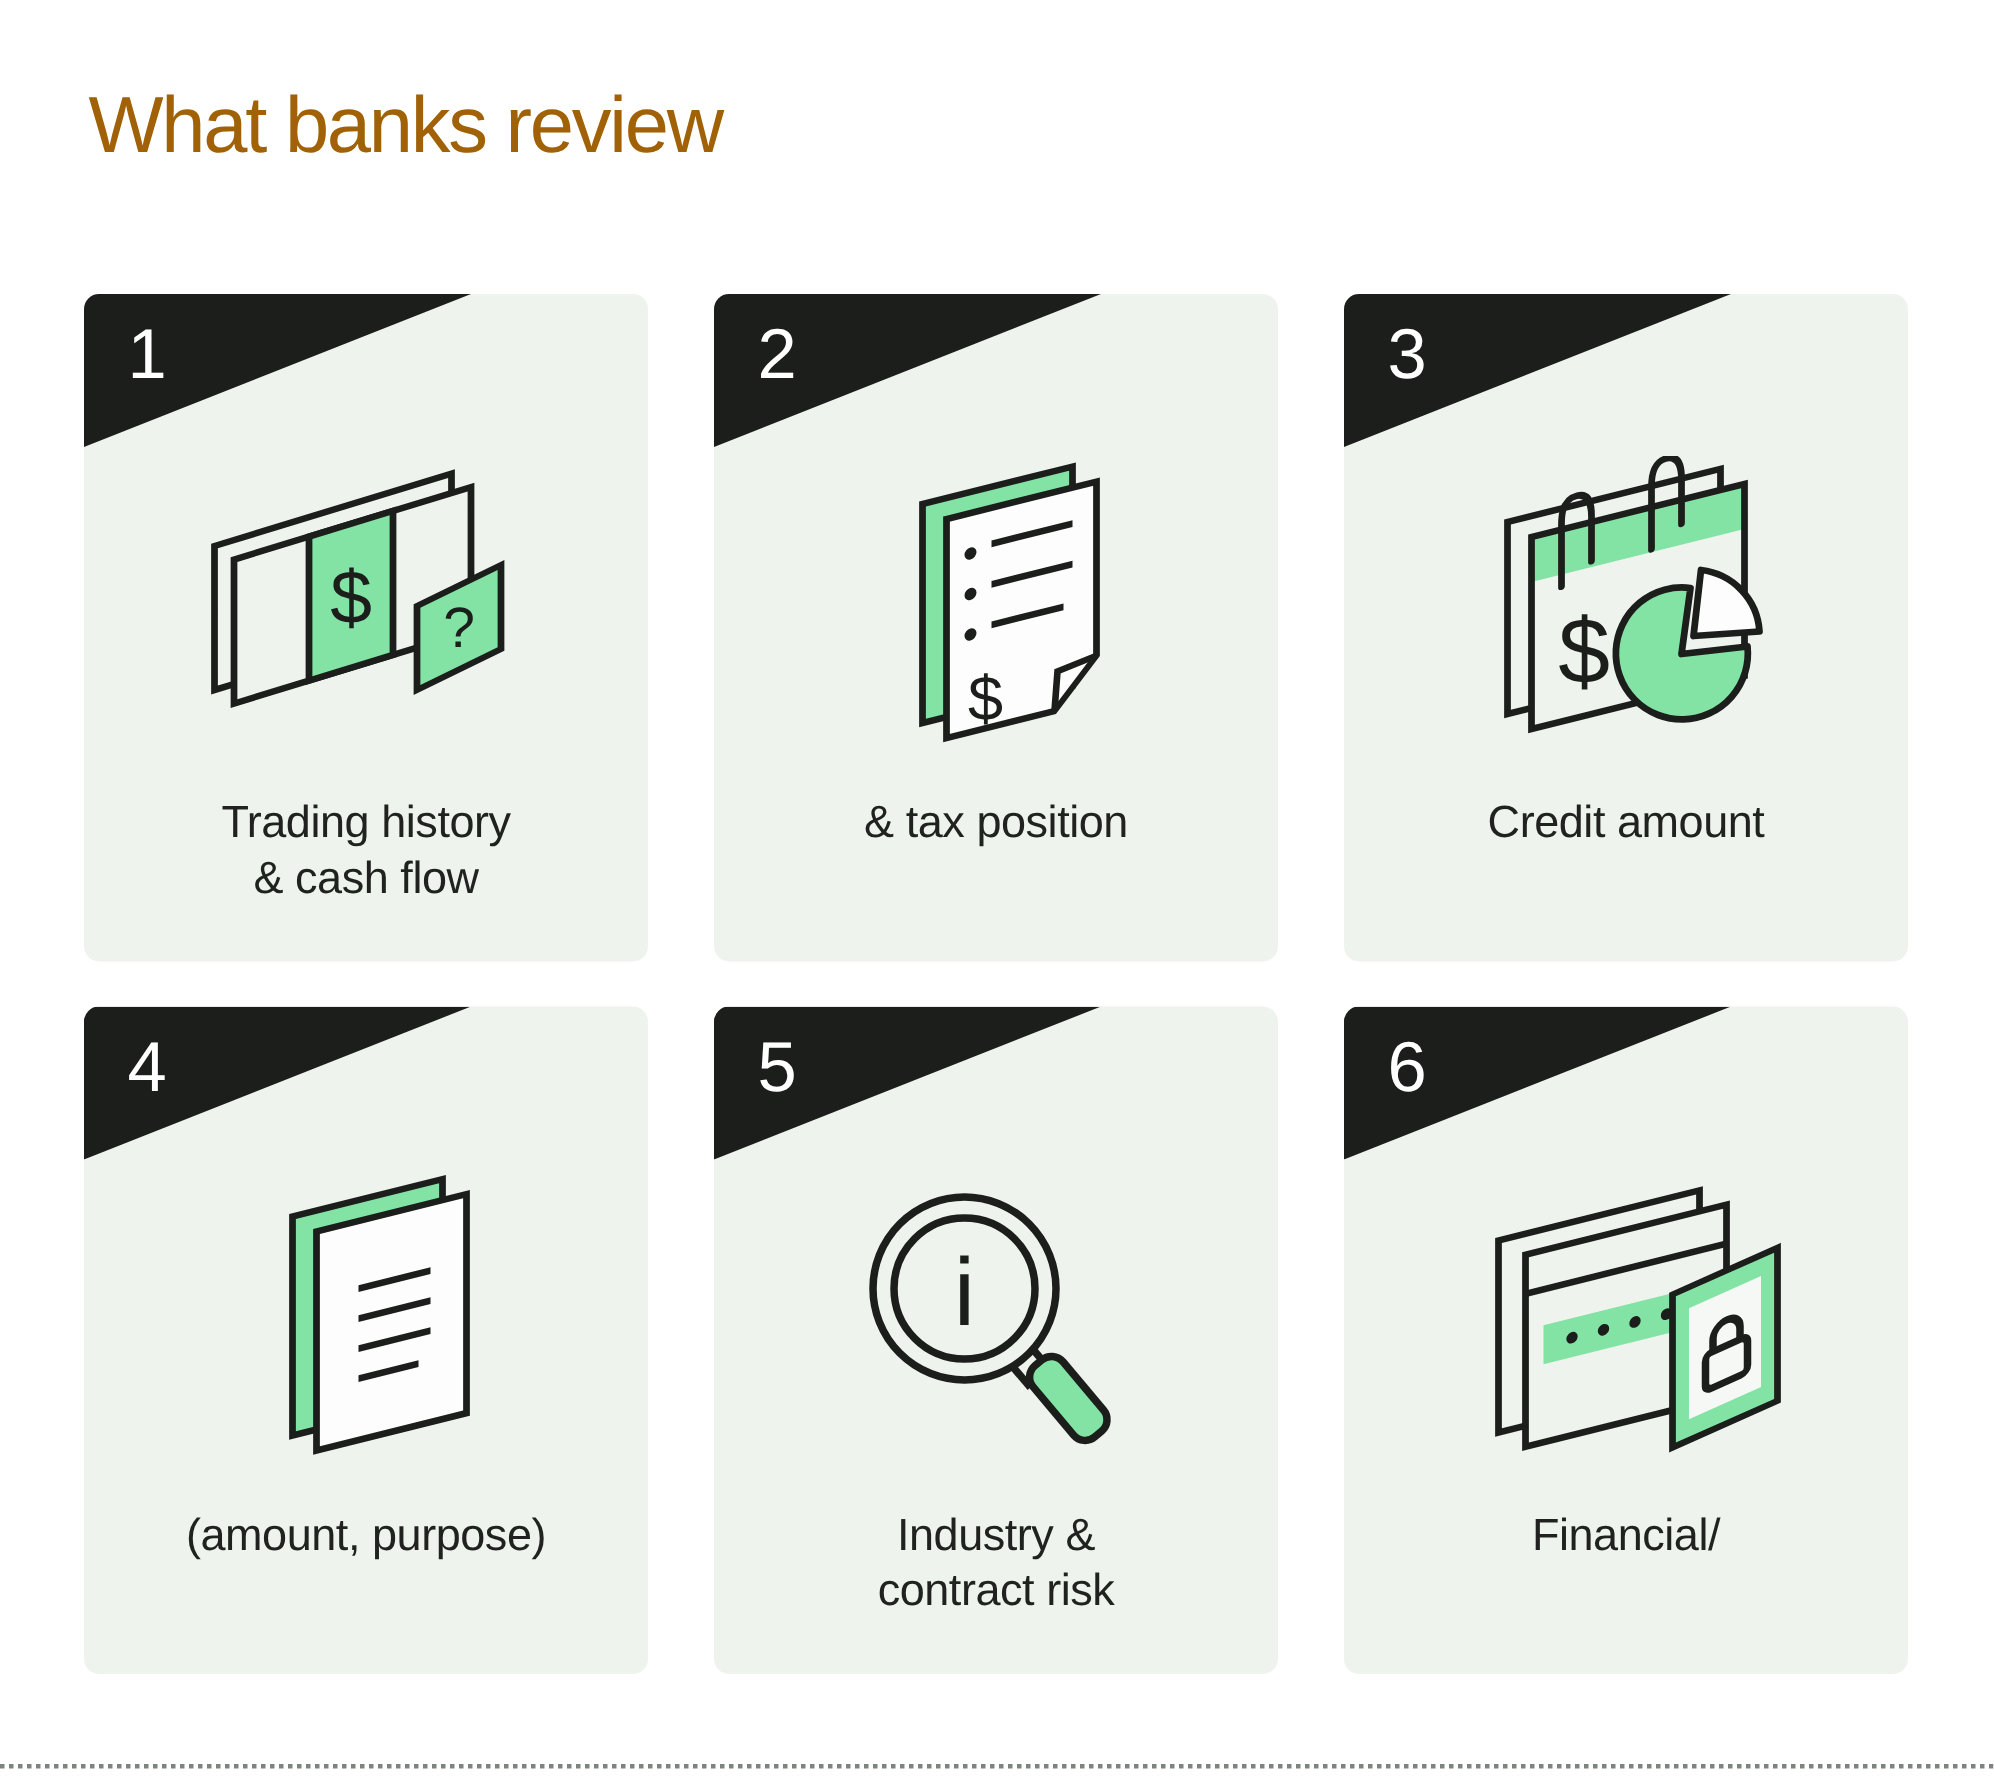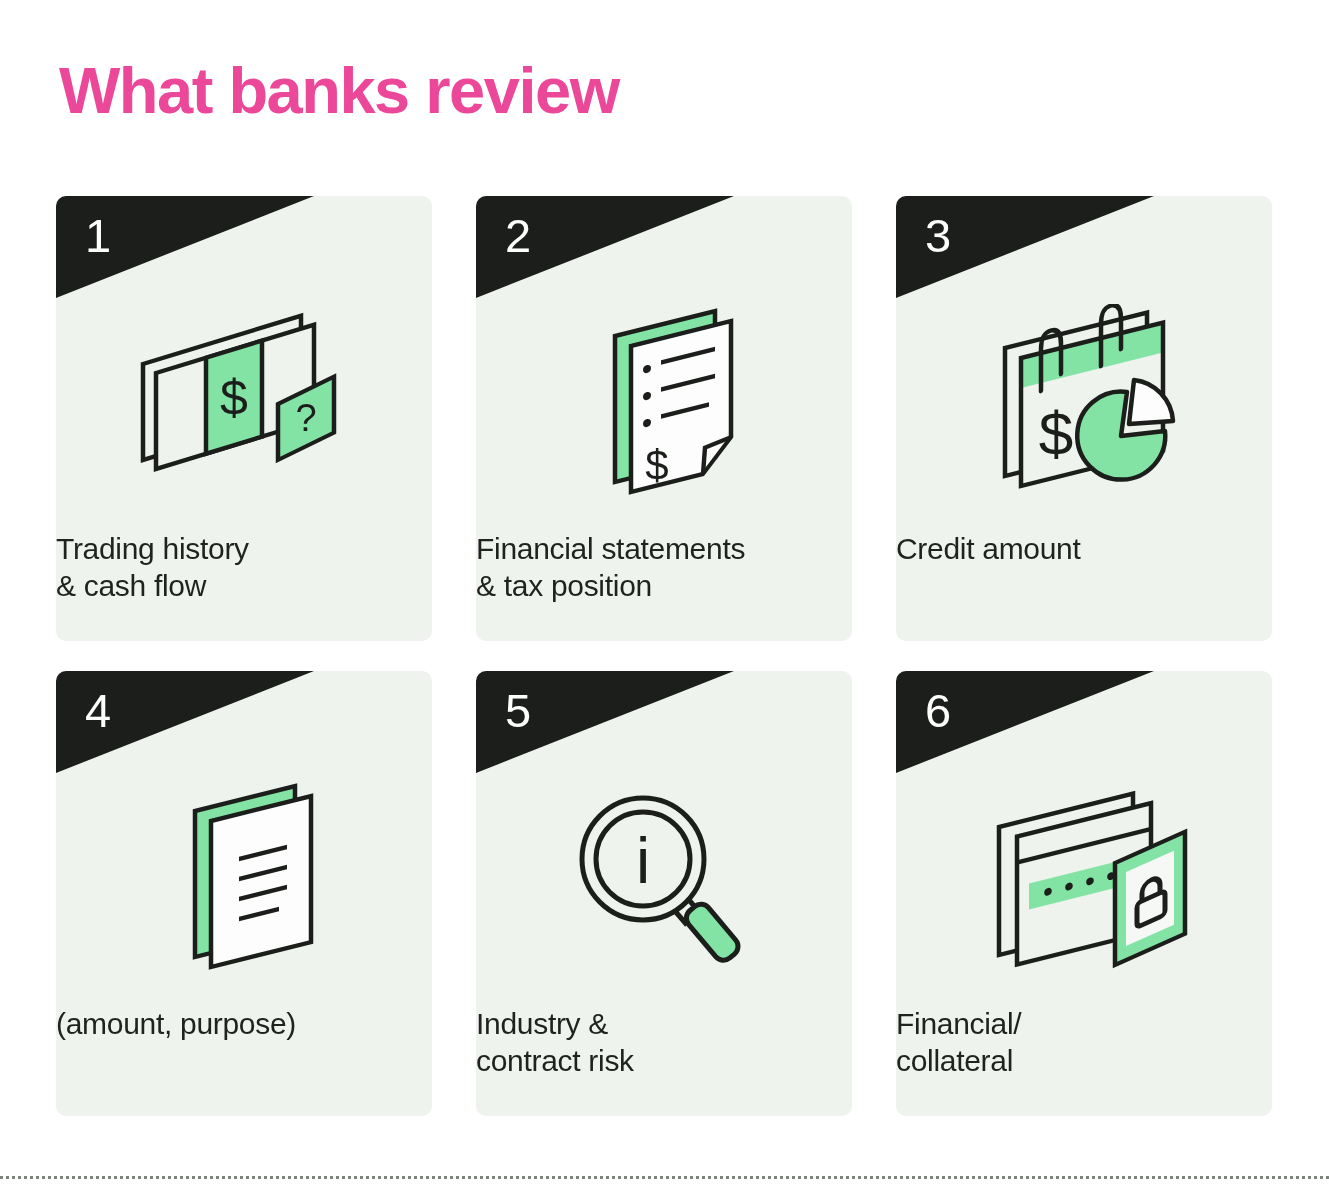--- a/index.html
+++ b/index.html
@@ -3,22 +3,22 @@
 <meta charset="utf-8">
 <style>
   html,body{margin:0;padding:0;}
   body{
     width:1329px;height:1184px;position:relative;overflow:hidden;
     background:#ffffff;
     font-family:"Liberation Sans", sans-serif;
   }
   .page-title{
     position:absolute;left:59px;top:55px;
-    font-size:65px;font-weight:700;letter-spacing:-1.5px;
-    color:#ec4899;line-height:1.1;
+    font-size:53px;font-weight:400;letter-spacing:-1.5px;
+    color:#a16207;line-height:1.1;
   }
   .cards-grid{
     position:absolute;left:56px;top:196px;
     display:grid;
     grid-template-columns:repeat(3,376px);
     grid-template-rows:repeat(2,445px);
     column-gap:44px;row-gap:30px;
   }
   .card{
     position:relative;width:376px;height:445px;
@@ -32,21 +32,21 @@
   .num{
     position:absolute;left:29px;top:13px;
     font-size:47px;font-weight:400;color:#ffffff;line-height:1.15;
   }
   .icon-wrap{
     position:absolute;top:108px;left:50%;margin-left:-125px;
     width:250px;height:200px;
   }
   .label{
     position:absolute;top:334px;left:0;right:0;
-    text-align:left;
+    text-align:center;
     font-size:30px;line-height:37px;letter-spacing:-0.3px;
     color:#1f221e;
   }
   .label div:empty{display:none;}
   svg text{font-family:"Liberation Sans", sans-serif;fill:#1c1e1b;font-weight:400;}
   .dotted-divider{
     position:absolute;left:0;right:0;top:1176px;height:0;
     border-top:3px dotted #7b857b;
   }
 </style>
@@ -93,21 +93,20 @@
           <circle cx="32" cy="68" r="4" fill="#1c1e1b" stroke="none"></circle>
           <circle cx="32" cy="95" r="4" fill="#1c1e1b" stroke="none"></circle>
           <path d="M46,38 H100"></path>
           <path d="M46,65 H100"></path>
           <path d="M46,92 H94"></path>
         </g>
         <text x="118" y="176" text-anchor="middle" font-size="42">$</text>
       </svg>
     </div>
     <div class="label">
-      <div>Financial statements</div>
       <div>&amp; tax position</div>
     </div>
   </div>
 
   <div class="card">
     <div class="corner"></div>
     <div class="num">3</div>
     <div class="icon-wrap">
       <svg width="250" height="200" viewBox="0 0 250 200">
         <g transform="translate(46,44) skewY(-14)">
@@ -189,19 +188,18 @@
         <g transform="translate(156,84) skewY(-24)">
           <rect x="0" y="0" width="70" height="102" fill="#83e3a4" stroke="#1c1e1b" stroke-width="4.5"></rect>
           <rect x="11" y="14" width="48" height="74" fill="#f6f8f5"></rect>
           <rect x="22" y="50" width="28" height="24" rx="4" fill="none" stroke="#1c1e1b" stroke-width="5"></rect>
           <path d="M27,50 V42 a9,9 0 0 1 18,0 V50" fill="none" stroke="#1c1e1b" stroke-width="5"></path>
         </g>
       </svg>
     </div>
     <div class="label">
       <div>Financial/</div>
-      <div>collateral</div>
     </div>
   </div>
 
 </div>
 
 <div class="dotted-divider"></div>
 
 </body></html>

